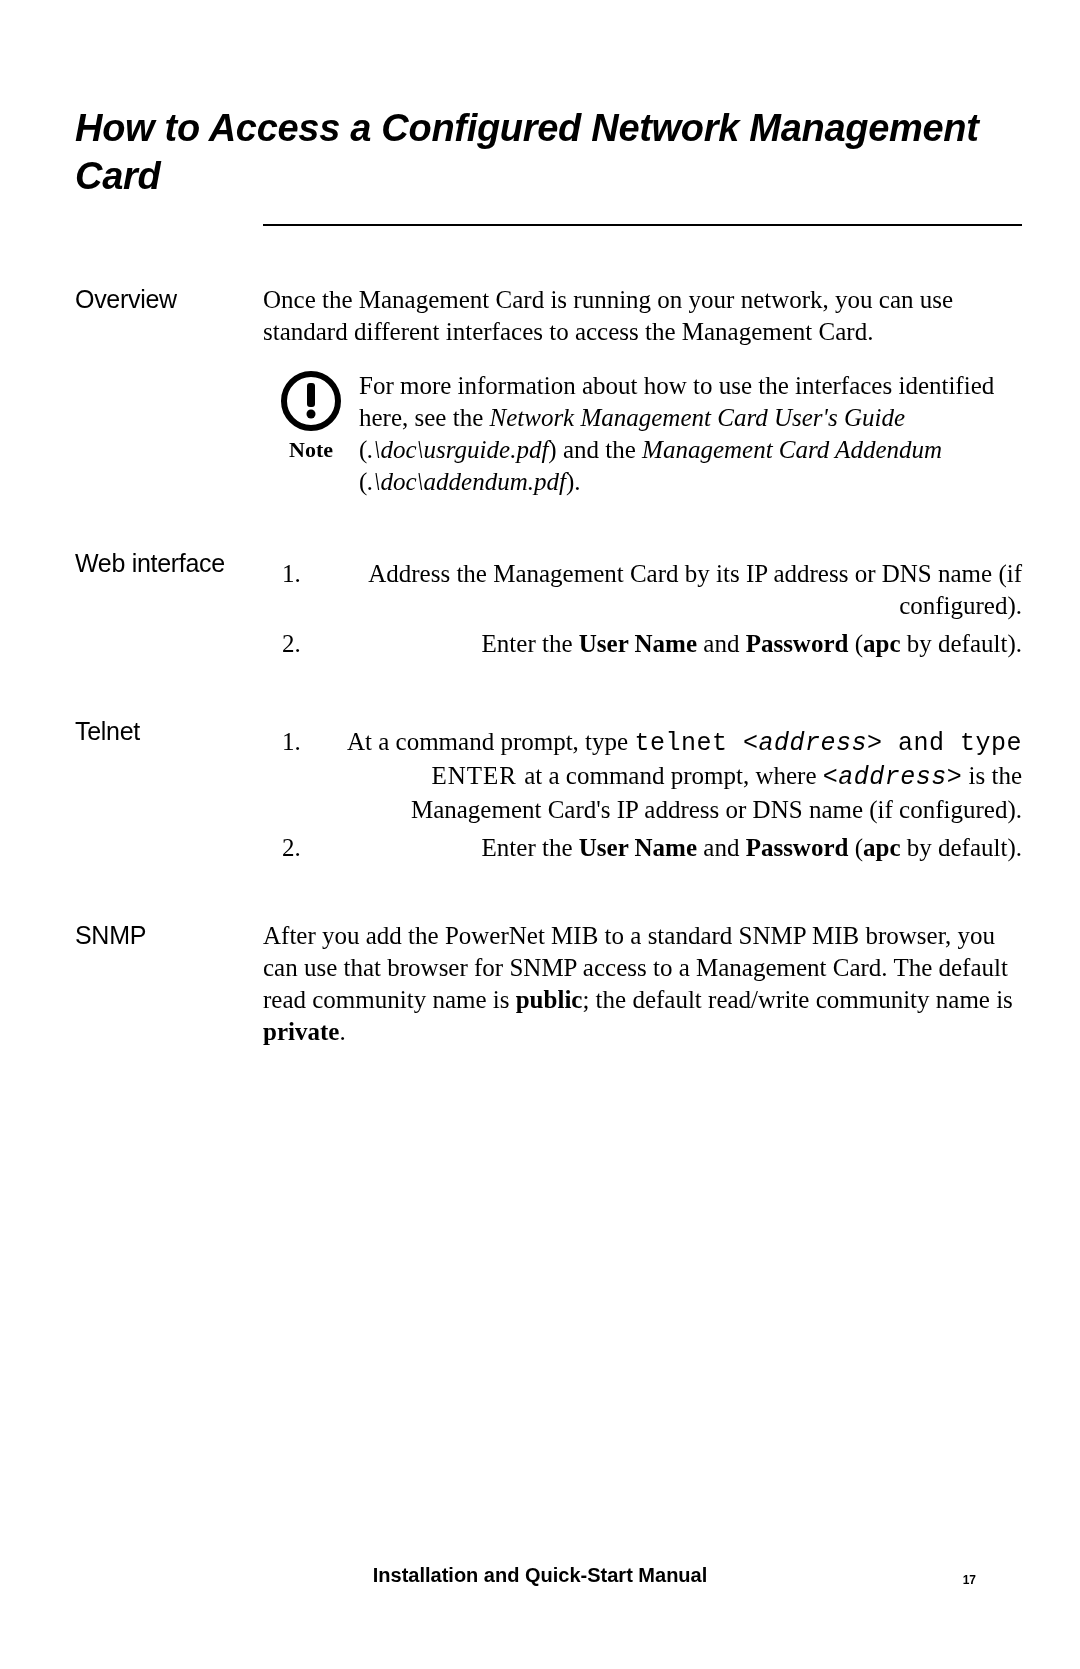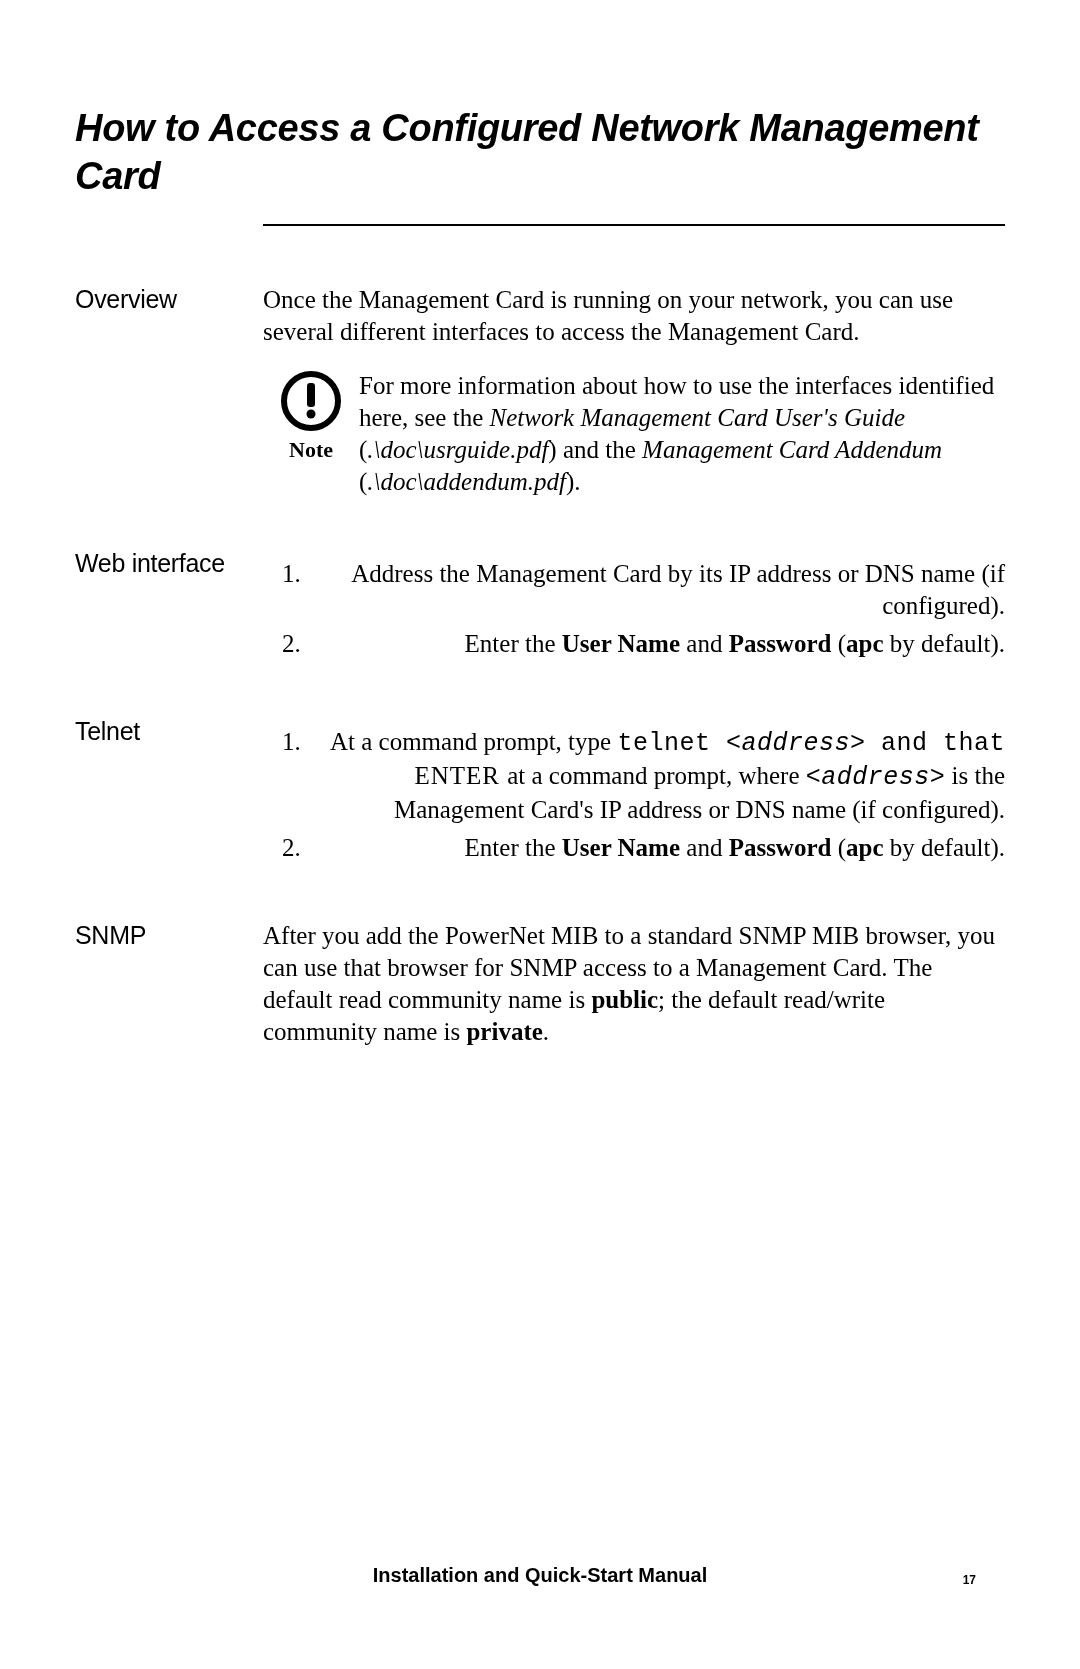--- a/index.html
+++ b/index.html
@@ -7,21 +7,21 @@
     padding: 0;
     background: #fff;
     font-family: "Times New Roman", Times, serif;
     color: #000;
     width: 1080px;
     height: 1669px;
     position: relative;
     box-sizing: border-box;
   }
   .page {
-    padding: 105px 75px 60px 75px;
+    padding: 105px 58px 60px 75px;
     box-sizing: border-box;
     height: 100%;
     position: relative;
   }
   .title {
     font-family: "Helvetica", "Arial", sans-serif;
     font-weight: bold;
     font-style: italic;
     font-size: 38px;
     line-height: 1.25;
@@ -137,21 +137,21 @@
 <body>
 
 <div class="page">
 
   <h1 class="title">How to Access a Configured Network Management Card</h1>
   <div class="rule"></div>
 
   <div class="section">
     <div class="label">Overview</div>
     <div class="body">
-      <p>Once the Management Card is running on your network, you can use several different interfaces to access the Management Card.</p>
+      <p>Once the Management Card is running on your network, you can use standard different interfaces to access the Management Card.</p>
       <div class="note-block">
         <div class="note-icon">
           <svg width="62" height="62" viewBox="0 0 62 62">
             <circle cx="31" cy="31" r="27" fill="none" stroke="#000" stroke-width="6"></circle>
             <rect x="27" y="13" width="8" height="24" rx="3" fill="#000"></rect>
             <circle cx="31" cy="44" r="4.5" fill="#000"></circle>
           </svg>
           <div class="note-label">Note</div>
         </div>
         <div class="note-text">
@@ -171,21 +171,21 @@
         </li>
       </ol>
     </div>
   </div>
 
   <div class="section">
     <div class="label">Telnet</div>
     <div class="body">
       <ol class="steps">
         <li>
-          <span>At a command prompt, type </span><span class="mono">telnet </span><span class="mono-i">&lt;address&gt;</span><span class="mono"> and that</span><span class="smallcaps"> ENTER </span><span>at a command prompt, where </span><span class="mono-i">&lt;address&gt;</span><span> is the Management Card's IP address or DNS name (if configured).</span>
+          <span>At a command prompt, type </span><span class="mono">telnet </span><span class="mono-i">&lt;address&gt;</span><span class="mono"> and type</span><span class="smallcaps"> ENTER </span><span>at a command prompt, where </span><span class="mono-i">&lt;address&gt;</span><span> is the Management Card's IP address or DNS name (if configured).</span>
         </li>
         <li>
           <span>Enter the </span><span class="bold">User Name</span><span> and </span><span class="bold">Password</span><span> (</span><span class="bold">apc</span><span> by default).</span>
         </li>
       </ol>
     </div>
   </div>
 
   <div class="section" style="margin-bottom:0;">
     <div class="label">SNMP</div>

